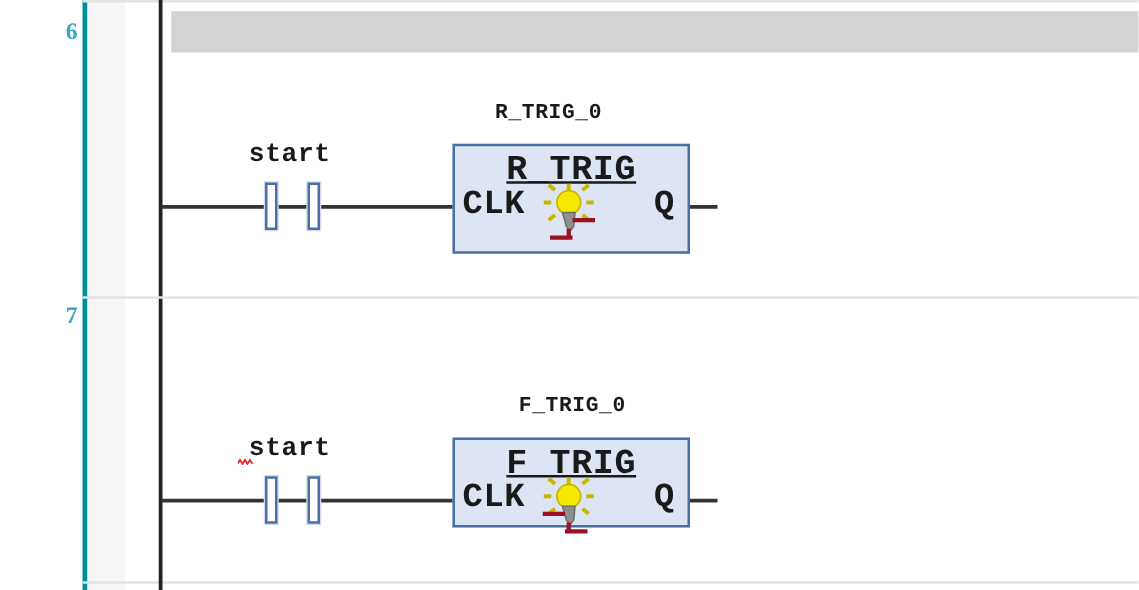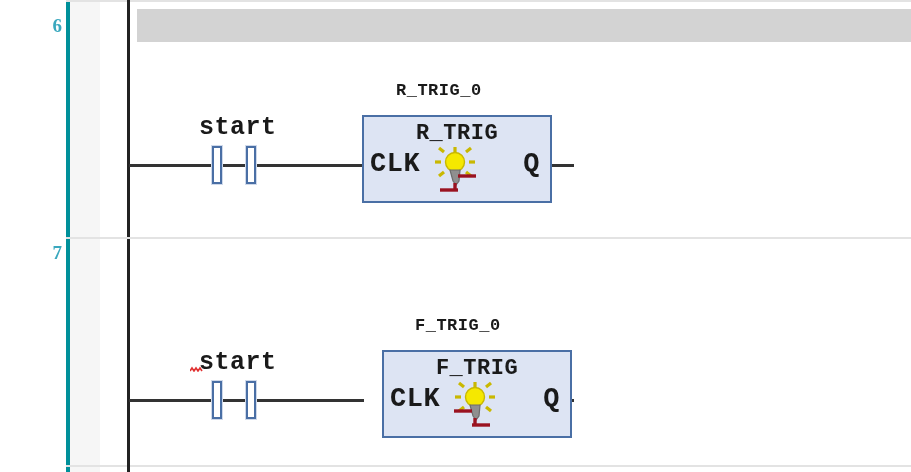--- a/index.html
+++ b/index.html
@@ -85,21 +85,21 @@
     border: 2px solid #4a6fa5;
     background: #ffffff;
     box-sizing: border-box;
     box-shadow: 0 0 0 1px #cfd9ea;
   }
 
   
   .contact-label {
     position: absolute;
     font-family: "Liberation Mono", monospace;
-    font-size: 25px;
+    font-size: 21px;
     font-weight: bold;
     color: #1a1a1a;
     white-space: nowrap;
     letter-spacing: 0.5px;
   }
   .contact-label.has-error {
     text-decoration: none;
   }
   .squiggle {
     position: absolute;
@@ -126,24 +126,25 @@
     white-space: nowrap;
     letter-spacing: 0.5px;
   }
   .fb-type-name {
     position: absolute;
     top: 4px;
     left: 0;
     right: 0;
     text-align: center;
     font-family: "Liberation Mono", monospace;
-    font-size: 22px;
-    font-weight: bold;
-    color: #1a1a1a;
-    letter-spacing: 0.5px;
+    font-size: 28px;
+    font-weight: bold;
+    color: #1a1a1a;
+    letter-spacing: 0.5px;
+    text-decoration: underline;
   }
   .fb-pin {
     position: absolute;
     font-family: "Liberation Mono", monospace;
     font-size: 27px;
     font-weight: bold;
     color: #1a1a1a;
     letter-spacing: 0.5px;
   }
   .fb-pin.left  { left: 6px;  top: 32px; }
@@ -229,21 +230,21 @@
   <div class="squiggle" style="left:190px; top:366px;">
     <svg width="16" height="7" viewBox="0 0 16 7">
       <path d="M0 5 L2 2 L4 5 L6 2 L8 5 L10 2 L12 5" fill="none" stroke="#e03030" stroke-width="1.6"></path>
     </svg>
   </div>
   <div class="contact" style="left:212px; top:381px;"></div>
   <div class="contact" style="left:246px; top:381px;"></div>
 
   <div class="fb-instance-name" style="left:415px; top:316px;">F_TRIG_0</div>
 
-  <div class="fb" style="left:382px; top:350px; width:190px; height:88px;">
+  <div class="fb" style="left:362px; top:350px; width:190px; height:72px;">
     <div class="fb-type-name">F_TRIG</div>
     <div class="fb-pin left">CLK</div>
     <div class="fb-pin right">Q</div>
 
     <div class="bulb" style="left:70px; top:28px;">
       <svg width="46" height="50" viewBox="0 0 46 50">
         <g stroke="#c9b800" stroke-width="3.2" stroke-linecap="butt">
           <line x1="21" y1="2" x2="21" y2="8"></line>
           <line x1="21" y1="28" x2="21" y2="33"></line>
           <line x1="7" y1="17" x2="1" y2="17"></line>

